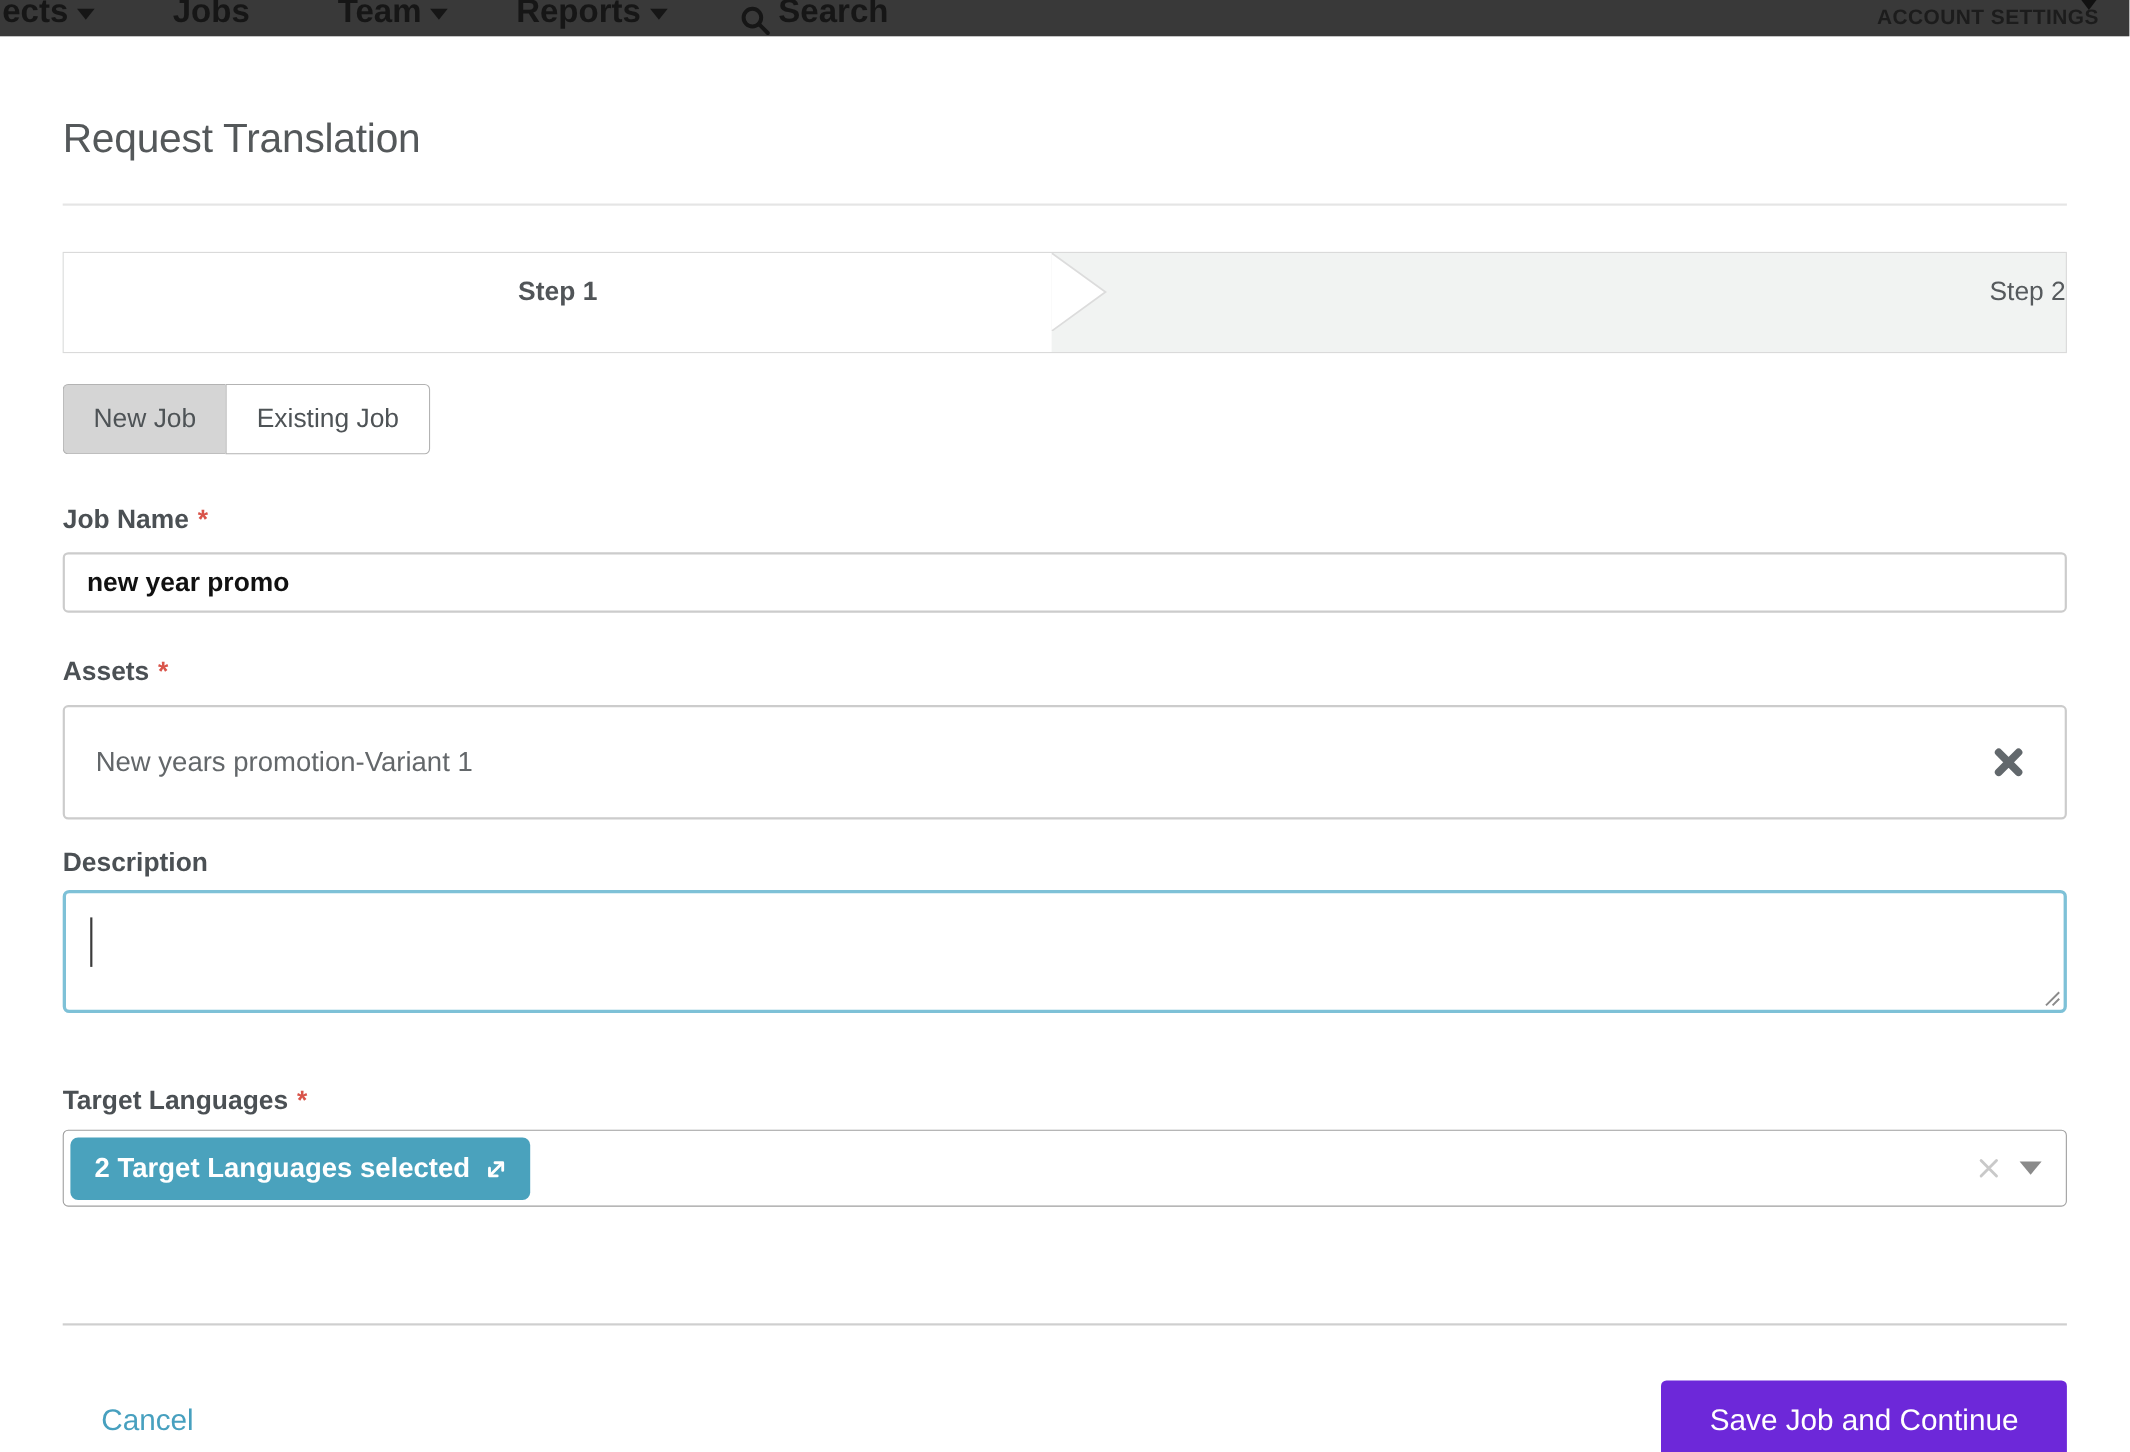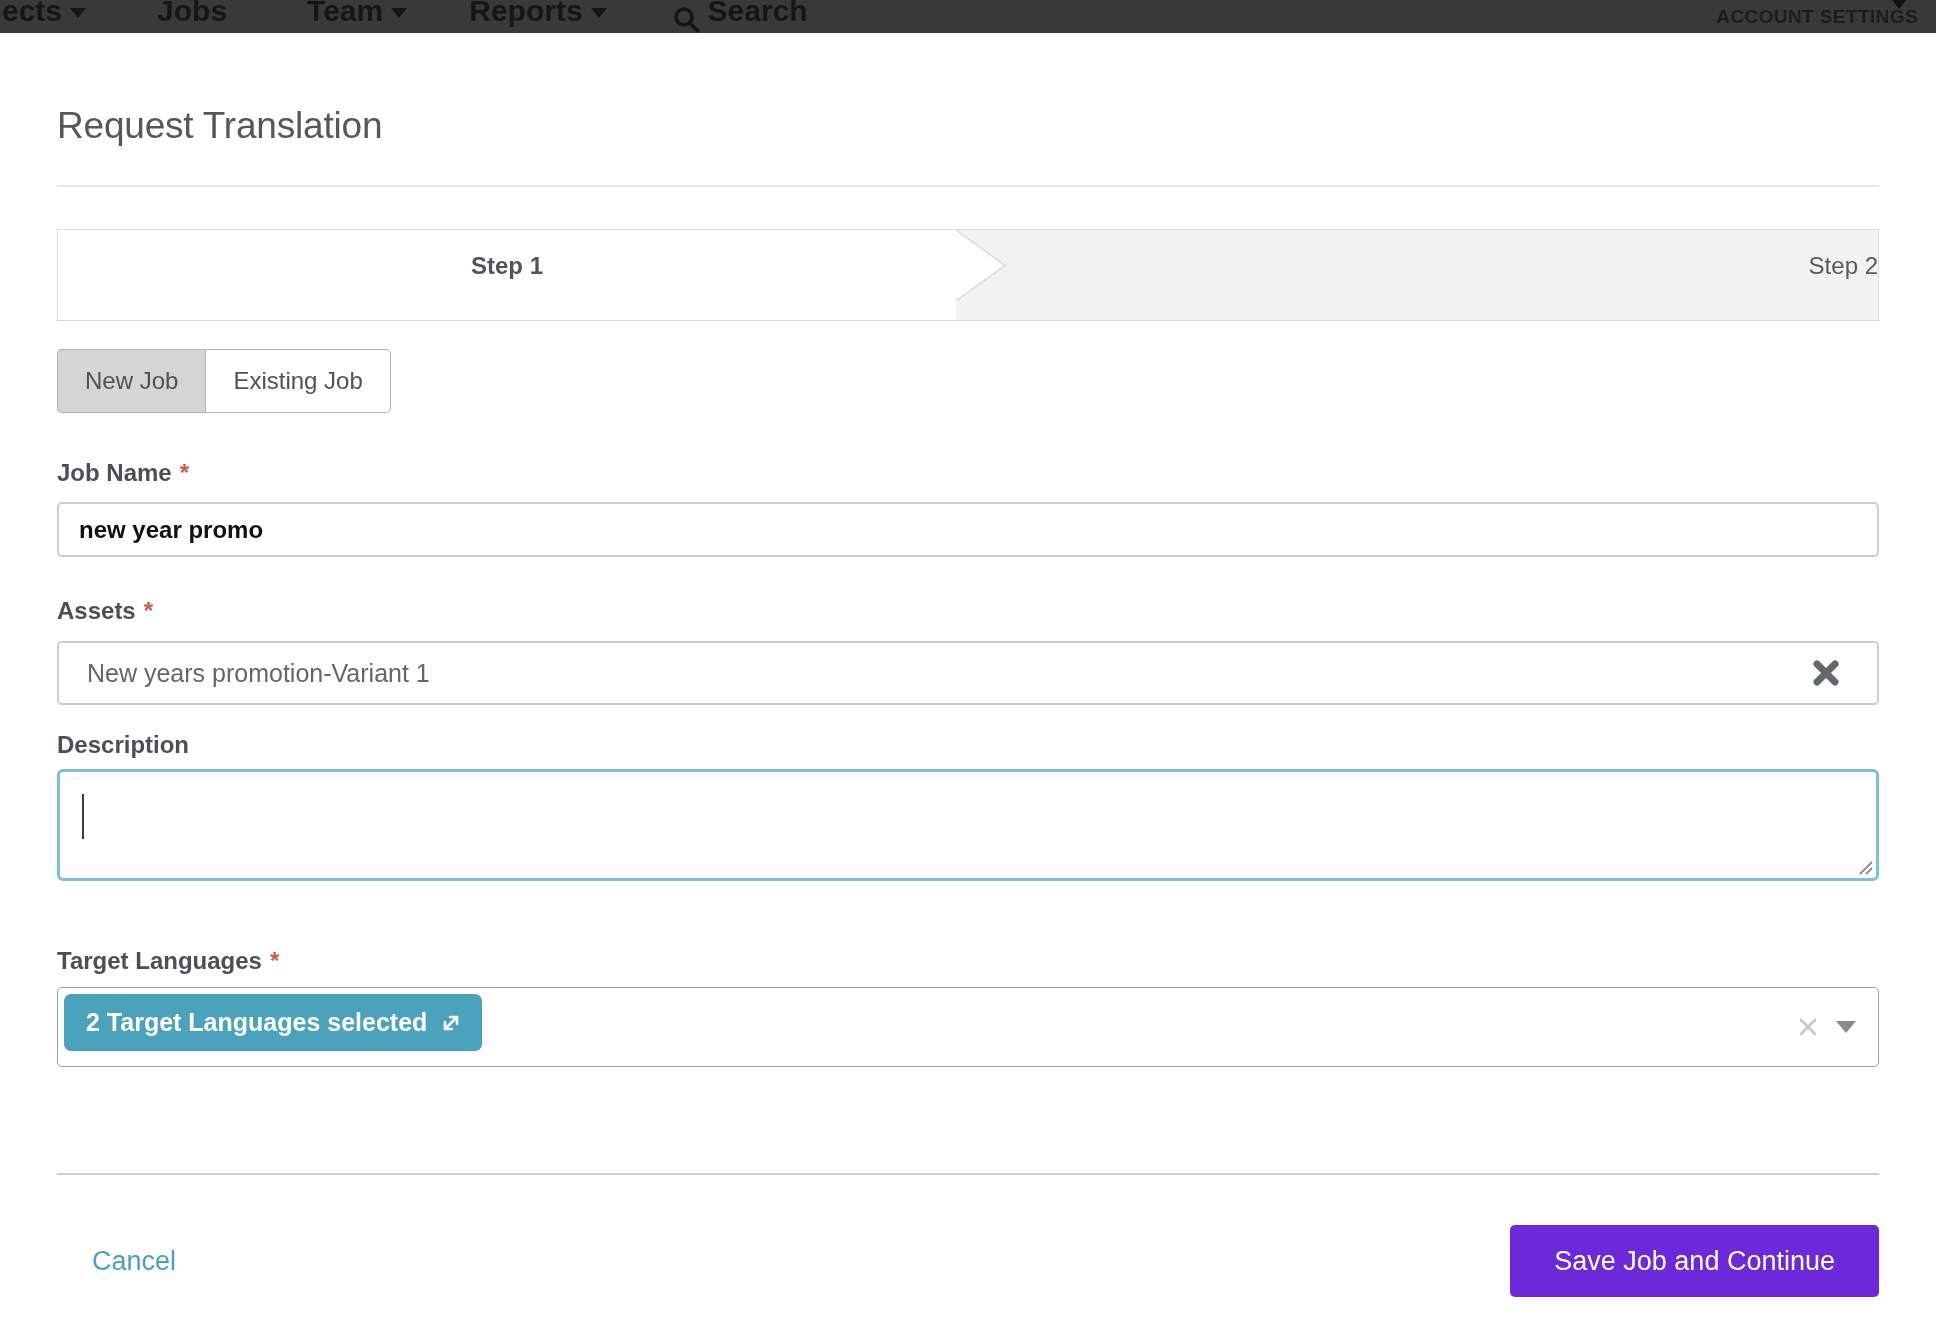--- a/index.html
+++ b/index.html
@@ -38,21 +38,21 @@
     border-top: 10px solid #161616;
     margin: 18px 0 0 8px;
   }
   #ni-jobs    { margin-left: 71px; }
   #ni-team    { margin-left: 80px; }
   #ni-reports { margin-left: 62px; }
   #ni-search  { margin-left: 66px; }
   .search-glyph { margin: 12px 8px 0 0; }
   .nav-account {
     position: absolute;
-    top: 6px; right: 18px;
+    top: 6px; right: 28px;
     font-size: 19px;
     font-weight: 600;
     letter-spacing: 0.4px;
     color: #1c1c1c;
   }
   .account-caret {
     position: absolute;
     top: -8px; right: 24px;
     width: 0; height: 0;
     border-left: 13px solid transparent;
@@ -140,21 +140,21 @@
     font-family: inherit;
     font-size: 24px;
     color: #111111;
     outline: none;
     font-weight: bold;
   }
 
   .assets-box {
     position: relative;
     margin-top: 16px;
-    height: 64px;
+    height: 104px;
     border: 2px solid #cccccc;
     border-radius: 5px;
     display: flex;
     align-items: center;
     padding: 0 90px 0 28px;
     font-size: 25px;
     color: #63676a;
     background: #ffffff;
   }
   .assets-remove {
@@ -185,21 +185,21 @@
     background: #3c3c3c;
     animation: blink 1.1s step-end infinite;
   }
   @keyframes blink { 50% { opacity: 0; } }
   .resize-handle { position: absolute; right: 2px; bottom: 2px; line-height: 0; }
 
   .tl-label { margin-top: 66px; }
   .select-box {
     position: relative;
     margin-top: 12px;
-    height: 80px;
+    height: 70px;
     border: 1px solid #9f9f9f;
     border-radius: 5px;
     background: #ffffff;
   }
   .lang-pill {
     position: absolute;
     left: 6px; top: 6px;
     height: 57px;
     display: flex;
     align-items: center;

